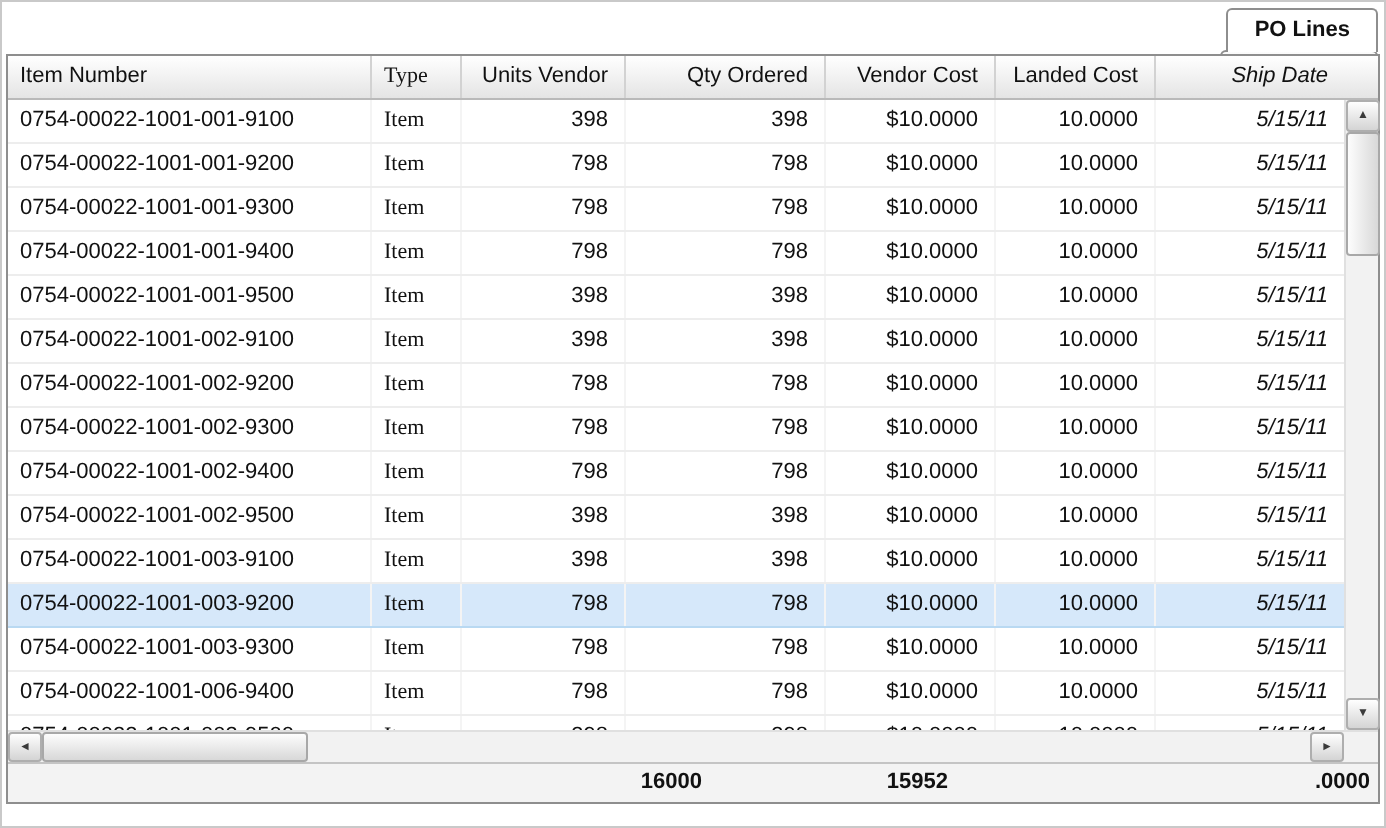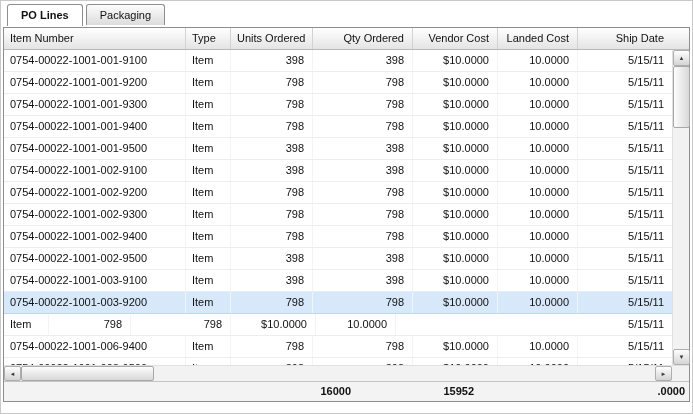--- a/index.html
+++ b/index.html
@@ -2,21 +2,21 @@
 <html style="--sel: #d6e8fa;"><head>
 <meta charset="utf-8">
 <style>
   * { margin:0; padding:0; box-sizing:border-box; }
   html,body { background:#ffffff; }
   body { font-family:"Liberation Sans", sans-serif; font-size:11px; color:#111; }
 
   .app { width:693px; height:414px; border:1px solid #c9c9c9; background:#fff; position:relative; overflow:hidden; }
 
   
-  .tabbar { display:flex; align-items:flex-start; padding:3px 0 0 6px; height:26px; position:relative; }
+  .tabbar { display:flex; align-items:flex-end; padding:3px 0 0 6px; height:26px; position:relative;flex-direction:column; }
   .tab { padding:4px 13px 4px; border:1px solid #8e8e8e; border-bottom:none; margin-right:3px;
          background:linear-gradient(#fcfcfc,#dcdcdc); border-radius:3px 3px 0 0; cursor:default;
          position:relative; z-index:1; white-space:nowrap; }
   .tab.active { background:#ffffff; font-weight:bold; z-index:3; margin-bottom:-1px; padding-bottom:5px; }
 
   
   .frame { margin:0 2px; border:1px solid #8e8e8e; background:#fff; height:375px;
            display:flex; flex-direction:column; position:relative; z-index:2; }
 
   
@@ -29,22 +29,22 @@
 
   
   .bodywrap { display:flex; flex:1; min-height:0; }
   .tbody { flex:1; overflow:hidden; background:#7dd3fc; }
   .row { display:flex; height:22px; border-bottom:1px solid #ededed; background:#fff; }
   .row.selected { background:var(--sel, #d6e8fa); border-bottom:1px solid #b9d9f2; }
   .cell { line-height:21px; padding:0 6px; white-space:nowrap; overflow:hidden;
           border-right:1px solid #f4f4f4; flex:none; }
   .cell.num { text-align:right; padding-right:8px; }
 
-  .c0 { width:182px; } .c1 { width:45px; } .c2 { width:82px; } .c3 { width:100px; }
-  .c4 { width:85px; } .c5 { width:80px; } .c6 { flex:1 1 auto; border-right:none; }
+  .c0 { width:182px; } .c1 { width:45px;font-family:Liberation Serif, serif; } .c2 { width:82px; } .c3 { width:100px; }
+  .c4 { width:85px; } .c5 { width:80px; } .c6 { flex:1 1 auto; border-right:none;font-style:italic; }
 
   
   .vscroll { width:17px; flex:none; background:#f2f2f2; border-left:1px solid #e0e0e0;
              display:flex; flex-direction:column; }
   .sbtn { width:17px; height:16px; flex:none; background:linear-gradient(#fefefe,#d4d4d4);
           border:1px solid #aeaeae; border-radius:2px; display:flex; align-items:center;
           justify-content:center; font-size:6px; color:#3a3a3a; line-height:1; }
   .vtrack { flex:1; position:relative; }
   .vthumb { position:absolute; top:0; left:0; width:17px; height:62px;
             background:linear-gradient(90deg,#fdfdfd,#d8d8d8); border:1px solid #a8a8a8; border-radius:2px; }
@@ -71,21 +71,21 @@
   <div class="tabbar">
     <div class="tab active">PO Lines</div>
     <div class="tab">Packaging</div>
   </div>
 
   <div class="frame">
 
     <div class="header">
         <div class="hcell c0">Item Number</div>
         <div class="hcell c1">Type</div>
-        <div class="hcell c2 num">Units Ordered</div>
+        <div class="hcell c2 num">Units Vendor</div>
         <div class="hcell c3 num">Qty Ordered</div>
         <div class="hcell c4 num">Vendor Cost</div>
         <div class="hcell c5 num">Landed Cost</div>
         <div class="hcell c6 num">Ship Date</div>
         <div class="hcell hfill"></div>
       </div>
 
     <div class="bodywrap">
       <div class="tbody">
           <div class="row">
@@ -190,20 +190,21 @@
           <div class="row selected">
             <div class="cell c0">0754-00022-1001-003-9200</div>
             <div class="cell c1">Item</div>
             <div class="cell c2 num">798</div>
             <div class="cell c3 num">798</div>
             <div class="cell c4 num">$10.0000</div>
             <div class="cell c5 num">10.0000</div>
             <div class="cell c6 num">5/15/11</div>
           </div>
           <div class="row">
+            <div class="cell c0">0754-00022-1001-003-9300</div>
             <div class="cell c1">Item</div>
             <div class="cell c2 num">798</div>
             <div class="cell c3 num">798</div>
             <div class="cell c4 num">$10.0000</div>
             <div class="cell c5 num">10.0000</div>
             <div class="cell c6 num">5/15/11</div>
           </div>
           <div class="row">
             <div class="cell c0">0754-00022-1001-006-9400</div>
             <div class="cell c1">Item</div>

